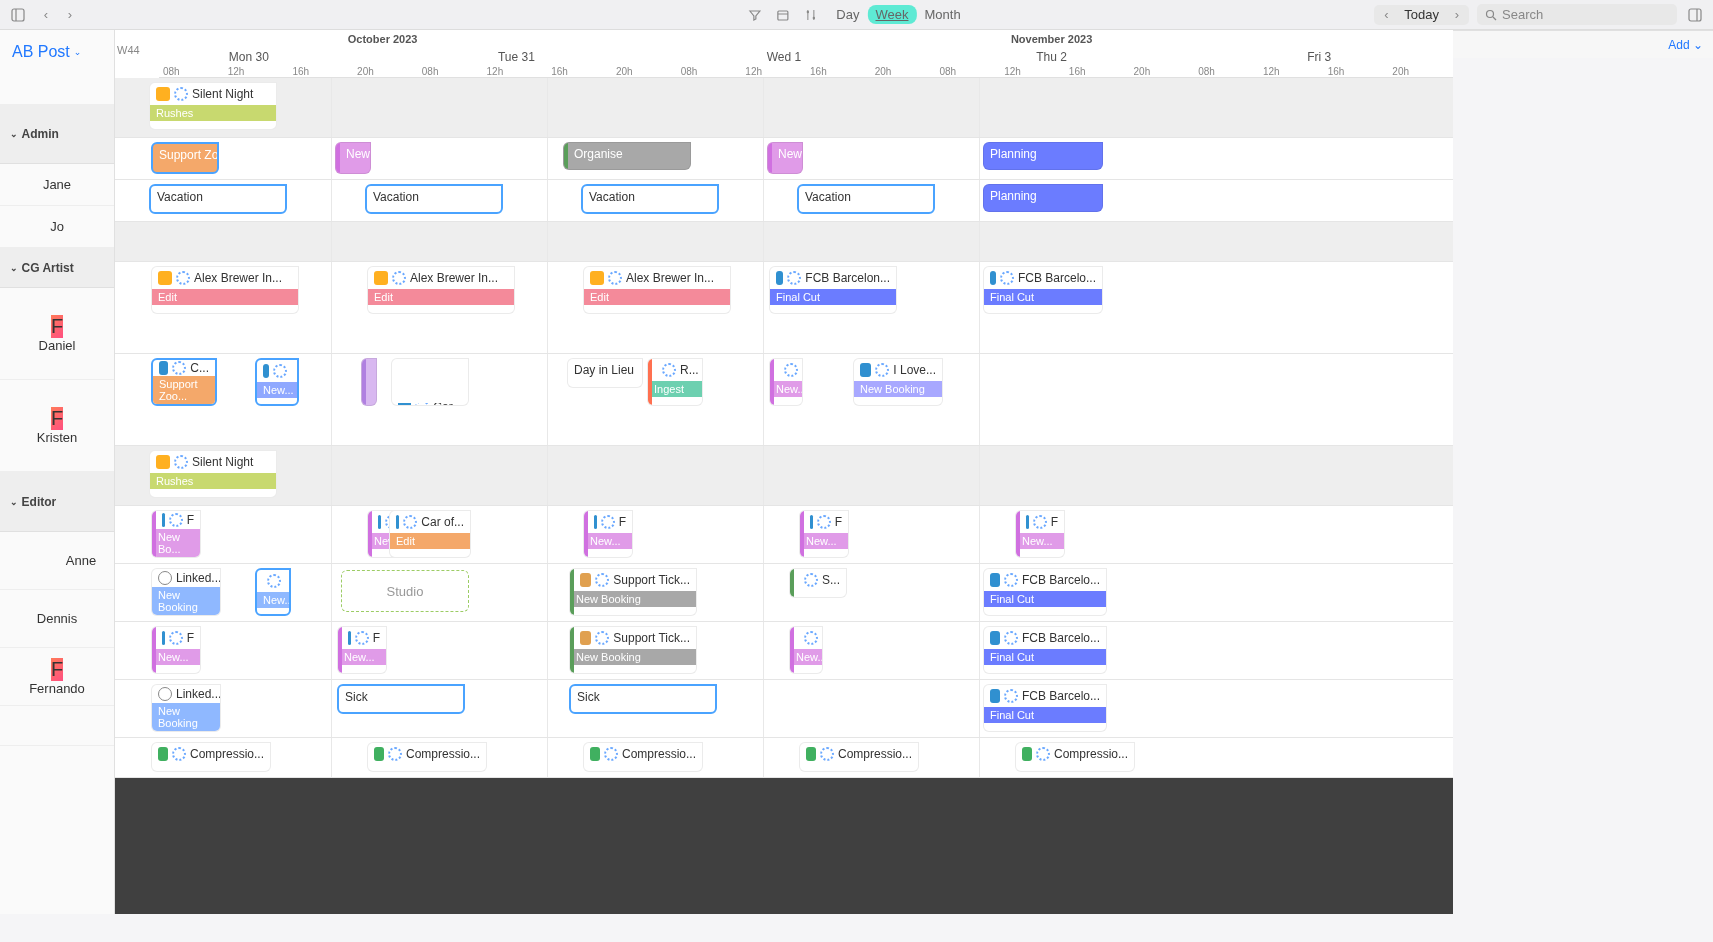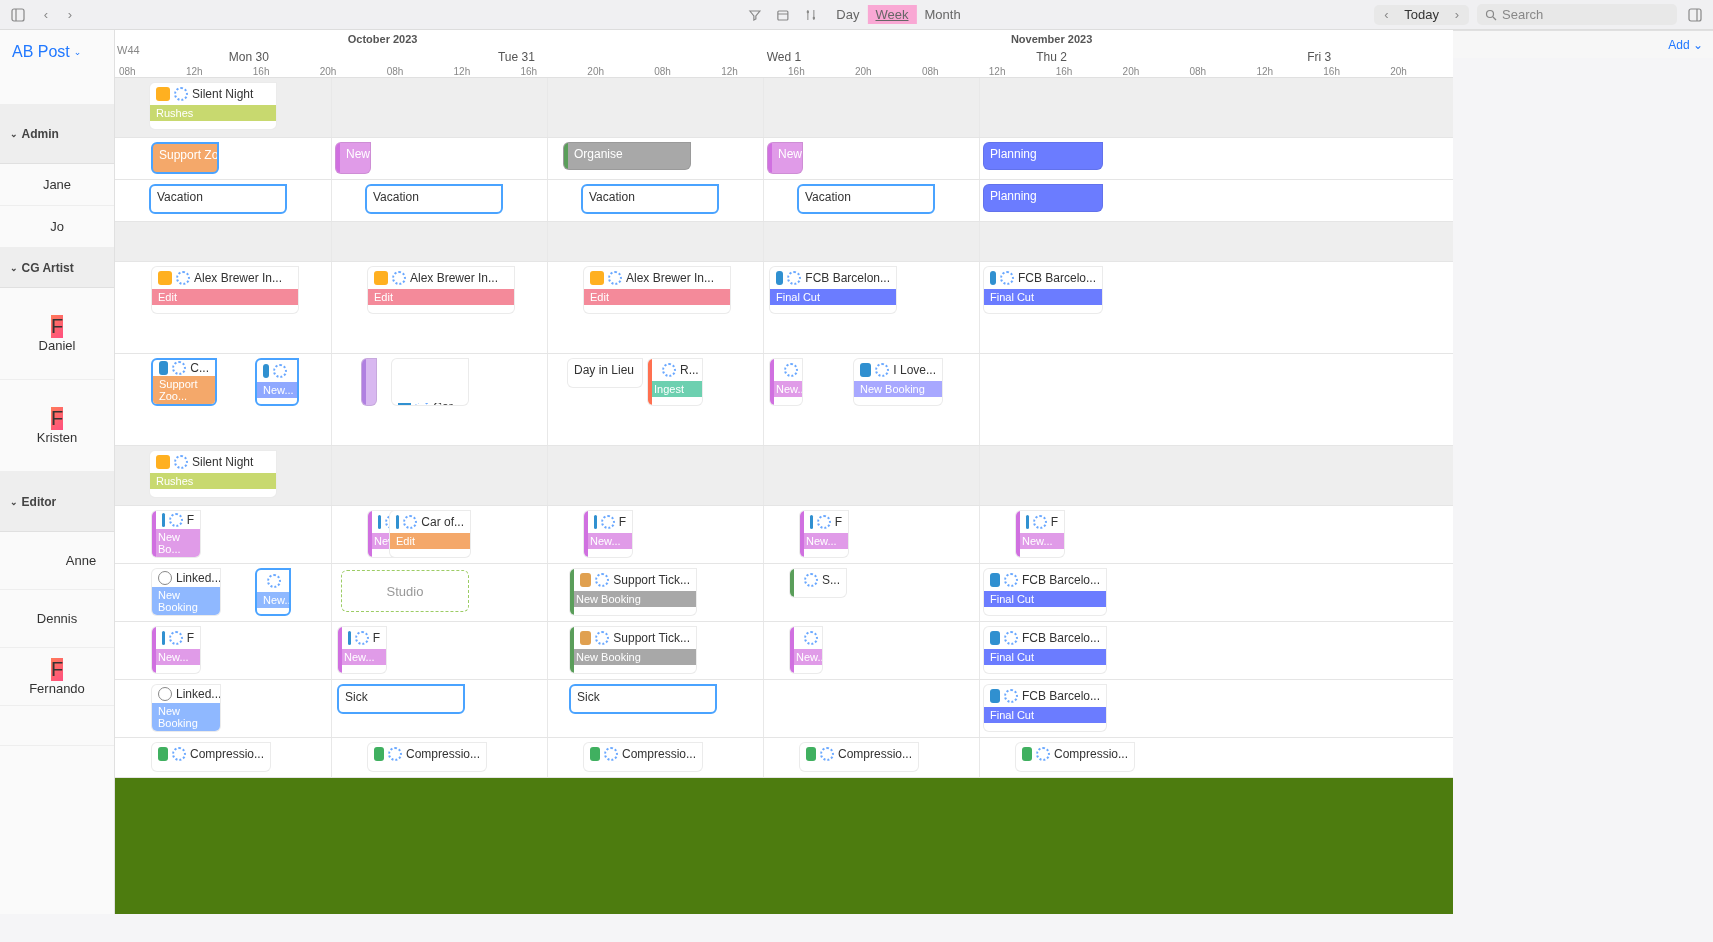--- a/index.html
+++ b/index.html
@@ -4,34 +4,34 @@
 <style>
 * { box-sizing: border-box; margin: 0; padding: 0; font-family: -apple-system, BlinkMacSystemFont, 'Segoe UI', sans-serif; }
 body { background: #f5f5f7; overflow: hidden; width: 1713px; height: 942px; font-size: 13px; color: #333; }
 
 .toolbar { height: 30px; background: #f0f0f2; border-bottom: 1px solid #ddd; display: flex; align-items: center; padding: 0 8px; gap: 8px; }
 .toolbar .nav-arrows { display: flex; gap: 4px; }
 .toolbar .icon-btn { width: 20px; height: 20px; display: flex; align-items: center; justify-content: center; color: #888; cursor: pointer; border-radius: 4px; }
 .toolbar .center-tools { position: absolute; left: 50%; transform: translateX(-50%); display: flex; gap: 8px; align-items: center; }
 .toolbar .view-toggle { display: flex; gap: 0; }
 .toolbar .view-toggle span { padding: 2px 8px; cursor: pointer; color: #666; }
-.toolbar .view-toggle span.active { background: #f9a8d4; border-radius: 0; text-decoration: underline; }
+.toolbar .view-toggle span.active { background: #5eead4; border-radius: 8px; text-decoration: underline; }
 .toolbar .right-tools { margin-left: auto; display: flex; gap: 8px; align-items: center; }
 .toolbar .today-group { display: flex; align-items: center; background: #e8e8e8; border-radius: 5px; padding: 0 2px; }
 .toolbar .today-btn { padding: 2px 8px; }
 .search-box { background: #e8e8e8; border-radius: 5px; padding: 3px 8px; display: flex; align-items: center; gap: 5px; width: 200px; color:#888; }
 .workspace-label { padding: 10px 12px; color: #2078ff; font-weight: 500; font-size: 16px; display:flex; align-items:center; gap:4px;}
 .group-header { padding: 6px 10px; font-size: 12px; font-weight: 600; color: #444; display: flex; align-items: center; gap: 4px; }
 .chev { font-size: 9px; }
 .month-row { display: flex; font-size: 11px; font-weight: 600; color: #555; }
 .month-row .oct { flex: 0 0 40%; text-align:center; padding: 3px 0;}
 .month-row .nov { flex: 0 0 60%; text-align:center; padding: 3px 0;}
 .days-row { display: flex; }
 .day-col-h { flex:1; text-align:center; font-size:12px; color:#555; padding:2px 0;}
-.hours-row { display:flex; font-size:10px; color:#888; }
+.hours-row { display:flex; font-size:10px; color:#888;margin-left:44px; }
 .hour-cell { flex:1; text-align:left; padding-left:4px; }
 
 .event { position:absolute; border-radius:6px 0 6px 6px; border:1px solid rgba(0,0,0,0.08); font-size:12px; overflow:hidden; background:#fff; display:flex; flex-direction:column; }
 .event .title-line { display:flex; align-items:center; gap:4px; padding:4px 6px; white-space:nowrap; overflow:hidden; text-overflow:ellipsis; font-weight:500;}
 .event .sub-line { padding: 2px 6px; font-size:11px; color:#fff; }
 .event .left-stripe { position:absolute; left:0; top:0; bottom:0; width:4px; }
 .spinner { width:14px; height:14px; border:2px dotted #6aa8ff; border-radius:50%; flex-shrink:0;}
 .dashedbox { border:1.5px dashed #9ccc65; background:transparent; display:flex; align-items:center; justify-content:center; color:#999; border-radius:6px;}
 .more-btn { width:20px; height:20px; background:#ddd; border-radius:50%; display:flex; align-items:center; justify-content:center; font-size:11px; color:#555; }
 
@@ -189,21 +189,21 @@
         <div class="hour-cell">20h</div>
         <div class="hour-cell">08h</div>
         <div class="hour-cell">12h</div>
         <div class="hour-cell">16h</div>
         <div class="hour-cell">20h</div>
         <div class="hour-cell">08h</div>
         <div class="hour-cell">12h</div>
         <div class="hour-cell">16h</div>
         <div class="hour-cell">20h</div>
       </div>
-    <div id="lanes" style="flex:1; overflow-y:auto; background:#4d7c0f;">
+    <div id="lanes" style="flex:1; overflow-y:auto; background:#404040;">
         <div style="height: 60px; position: relative; border-bottom: 1px solid rgb(229, 229, 229); background: rgb(238, 238, 238);">
           <div style="position: absolute; left: 216px; top: 0px; bottom: 0px; width: 1px; background: rgb(232, 232, 232);"></div>
           <div style="position: absolute; left: 432px; top: 0px; bottom: 0px; width: 1px; background: rgb(232, 232, 232);"></div>
           <div style="position: absolute; left: 648px; top: 0px; bottom: 0px; width: 1px; background: rgb(232, 232, 232);"></div>
           <div style="position: absolute; left: 864px; top: 0px; bottom: 0px; width: 1px; background: rgb(232, 232, 232);"></div>
           <div class="event" style="left: 34px; top: 4px; width: 128px; height: 48px;">
             <div class="title-line" style="padding-left: 6px;">
               <span class="tiny-emoji" style="background: rgb(255, 176, 32);"></span>
               <span class="spinner"></span>
               <span>Silent Night</span>

